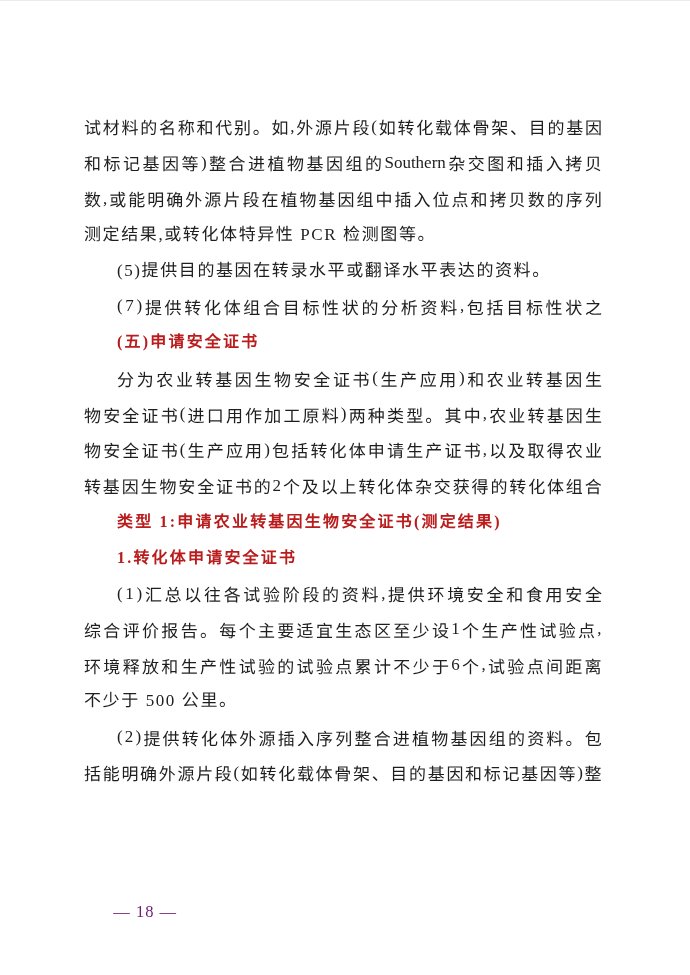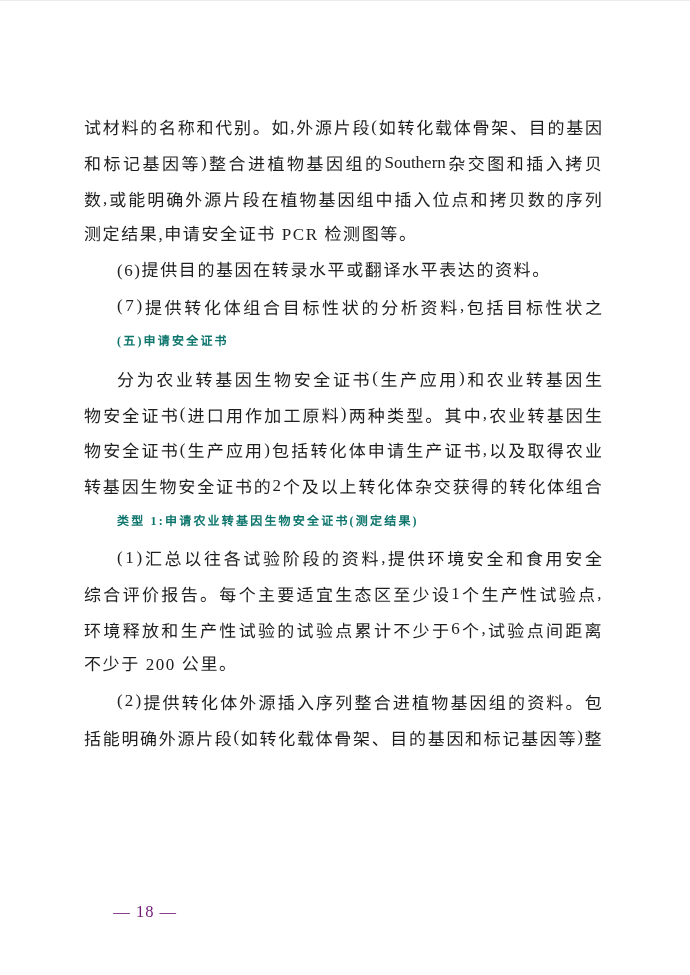--- a/index.html
+++ b/index.html
@@ -41,23 +41,23 @@
   .line.justify {
     display: flex;
     justify-content: space-between;
     align-items: center;
   }
   .line.indent {
     padding-left: 33px;
   }
   .line.heading {
     font-weight: 700;
-    font-size: 12px;
+    font-size: 16px;
     letter-spacing: 2.2px;
-    color: #0f766e;
+    color: #b91c1c;
   }
   .tok {
     display: inline-block;
     white-space: pre;
   }
   .footer {
     position: absolute;
     left: 103px;
     top: 876px;
     height: 24px;
@@ -155,22 +155,22 @@
       <span class="tok">位</span>
       <span class="tok">点</span>
       <span class="tok">和</span>
       <span class="tok">拷</span>
       <span class="tok">贝</span>
       <span class="tok">数</span>
       <span class="tok">的</span>
       <span class="tok">序</span>
       <span class="tok">列</span>
     </div>
-    <div class="line body ragged">测定结果,申请安全证书 PCR 检测图等。</div>
-    <div class="line body indent ragged">(6)提供目的基因在转录水平或翻译水平表达的资料。</div>
+    <div class="line body ragged">测定结果,或转化体特异性 PCR 检测图等。</div>
+    <div class="line body indent ragged">(5)提供目的基因在转录水平或翻译水平表达的资料。</div>
     <div class="line body indent justify">
       <span class="tok">(</span>
       <span class="tok">7</span>
       <span class="tok">)</span>
       <span class="tok">提</span>
       <span class="tok">供</span>
       <span class="tok">转</span>
       <span class="tok">化</span>
       <span class="tok">体</span>
       <span class="tok">组</span>
@@ -308,20 +308,21 @@
       <span class="tok">获</span>
       <span class="tok">得</span>
       <span class="tok">的</span>
       <span class="tok">转</span>
       <span class="tok">化</span>
       <span class="tok">体</span>
       <span class="tok">组</span>
       <span class="tok">合</span>
     </div>
     <div class="line heading indent ragged">类型 1:申请农业转基因生物安全证书(测定结果)</div>
+    <div class="line heading indent ragged">1.转化体申请安全证书</div>
     <div class="line body indent justify">
       <span class="tok">(</span>
       <span class="tok">1</span>
       <span class="tok">)</span>
       <span class="tok">汇</span>
       <span class="tok">总</span>
       <span class="tok">以</span>
       <span class="tok">往</span>
       <span class="tok">各</span>
       <span class="tok">试</span>
@@ -397,21 +398,21 @@
       <span class="tok">6</span>
       <span class="tok">个</span>
       <span class="tok">,</span>
       <span class="tok">试</span>
       <span class="tok">验</span>
       <span class="tok">点</span>
       <span class="tok">间</span>
       <span class="tok">距</span>
       <span class="tok">离</span>
     </div>
-    <div class="line body ragged">不少于 200 公里。</div>
+    <div class="line body ragged">不少于 500 公里。</div>
     <div class="line body indent justify">
       <span class="tok">(</span>
       <span class="tok">2</span>
       <span class="tok">)</span>
       <span class="tok">提</span>
       <span class="tok">供</span>
       <span class="tok">转</span>
       <span class="tok">化</span>
       <span class="tok">体</span>
       <span class="tok">外</span>

